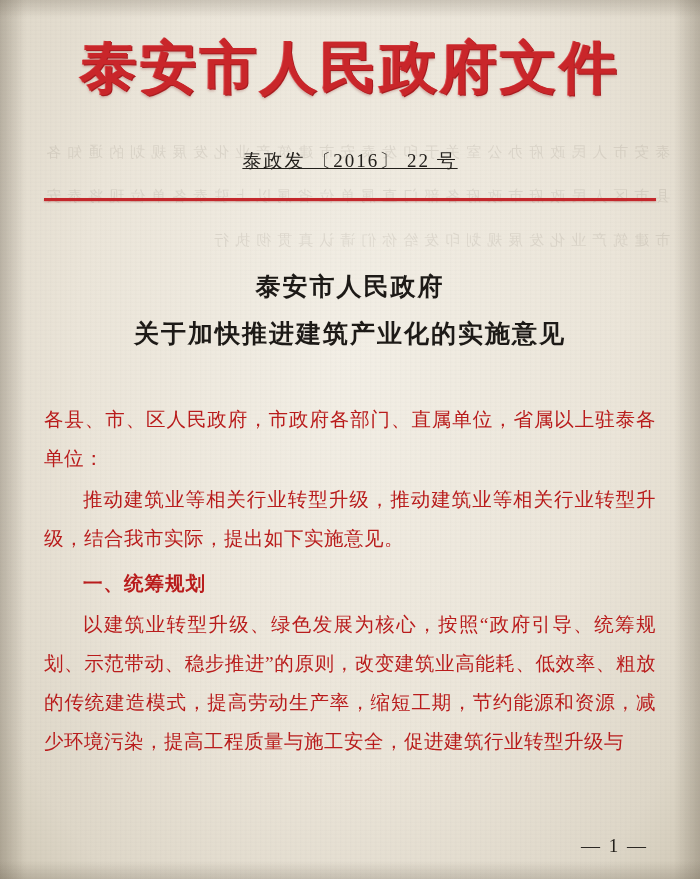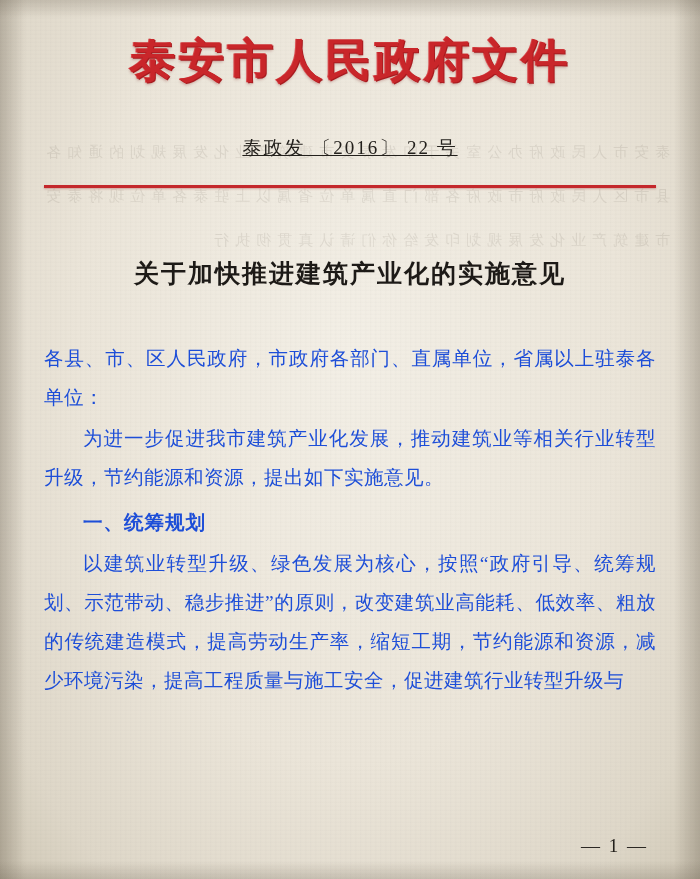--- a/index.html
+++ b/index.html
@@ -58,21 +58,21 @@
 
   
   .masthead {
     text-align: center;
     padding-top: 34px;
   }
   .masthead-title {
     color: #c9262a;
     font-family: "DejaVu Serif", "Liberation Serif", serif;
     font-weight: bold;
-    font-size: 46px;
+    font-size: 57px;
     letter-spacing: 3px;
     line-height: 1.15;
     text-shadow:
       1px 1px 0 #a81c20,
       -1px 0 0 #d8494c,
       0 2px 3px rgba(120,20,20,0.35);
     white-space: nowrap;
   }
 
   .docnum {
@@ -99,21 +99,21 @@
     font-weight: bold;
     color: #1d1a17;
     letter-spacing: 2px;
     line-height: 1.9;
   }
 
   
   .body-text {
     margin-top: 42px;
     font-size: 19.5px;
-    color: #1d4ed8;
+    color: #b91c1c;
     line-height: 2.0;
     letter-spacing: 0.5px;
     text-align: justify;
   }
   .p {
     margin: 0 0 2px 0;
     text-indent: 0;
   }
   .p.indent {
     text-indent: 2em;
@@ -154,26 +154,27 @@
 
   <div class="masthead">
     <div class="masthead-title">泰安市人民政府文件</div>
   </div>
 
   <div class="docnum">泰政发 〔2016〕 22 号</div>
 
   <div class="red-rule"></div>
 
   <div class="doc-title">
+    <div>泰安市人民政府</div>
     <div>关于加快推进建筑产业化的实施意见</div>
   </div>
 
   <div class="body-text">
     <p class="p">各县、市、区人民政府，市政府各部门、直属单位，省属以上驻泰各单位：</p>
-    <p class="p indent">为进一步促进我市建筑产业化发展，推动建筑业等相关行业转型升级，节约能源和资源，提出如下实施意见。</p>
+    <p class="p indent">推动建筑业等相关行业转型升级，推动建筑业等相关行业转型升级，结合我市实际，提出如下实施意见。</p>
     <p class="section-head">一、统筹规划</p>
     <p class="p indent">以建筑业转型升级、绿色发展为核心，按照“政府引导、统筹规划、示范带动、稳步推进”的原则，改变建筑业高能耗、低效率、粗放的传统建造模式，提高劳动生产率，缩短工期，节约能源和资源，减少环境污染，提高工程质量与施工安全，促进建筑行业转型升级与</p>
   </div>
 
   <div class="page-number">— 1 —</div>
 </div>
 
 <div class="edge-left"></div>
 <div class="edge-right"></div>
 <div class="edge-top"></div>

